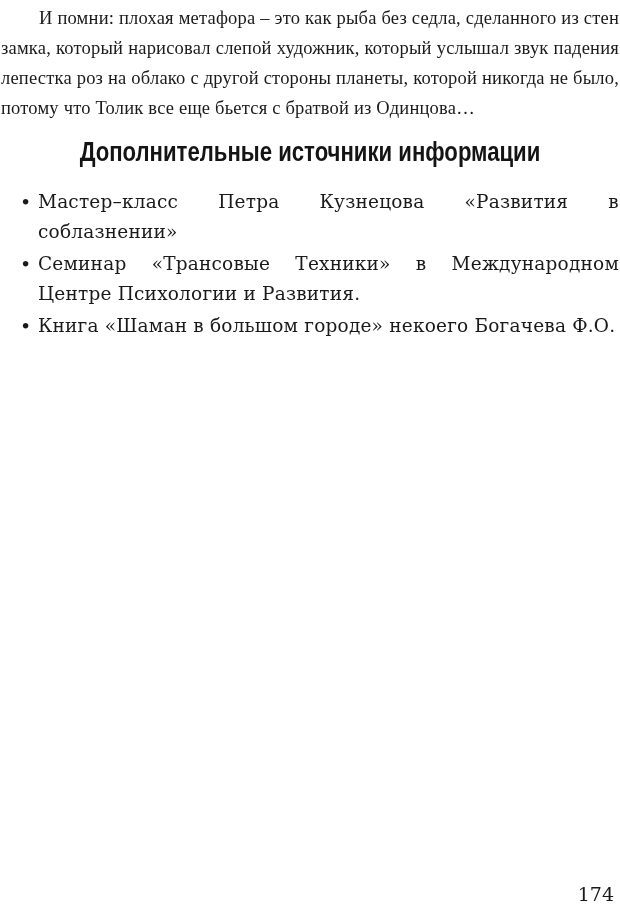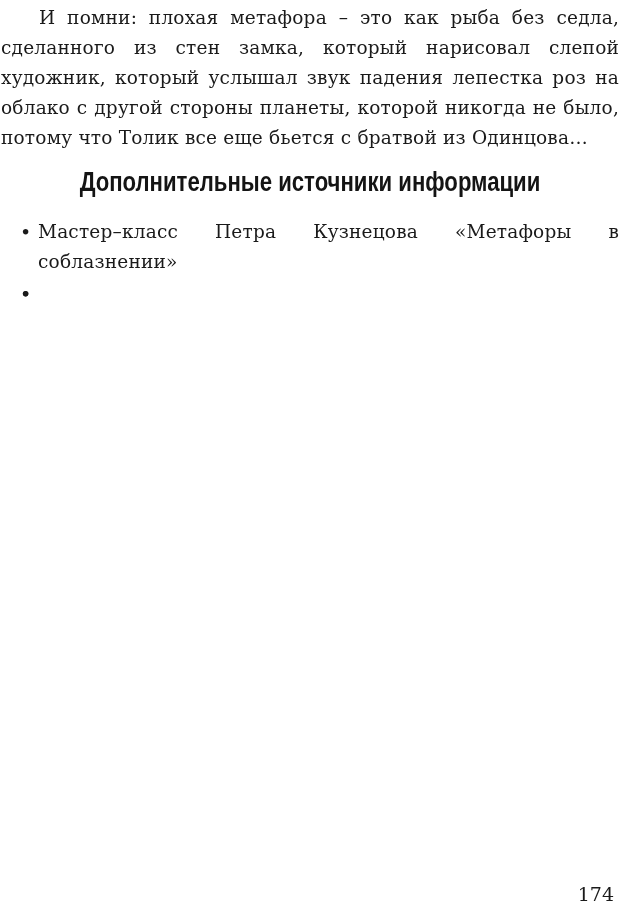--- a/index.html
+++ b/index.html
@@ -19,20 +19,21 @@
     box-sizing: border-box;
   }
   .body-paragraph {
     margin: 0;
     padding: 3px 1px 0 1px;
     font-size: 18.5px;
     line-height: 30px;
     text-align: justify;
     text-indent: 38px;
     letter-spacing: 0.2px;
+    font-family: Liberation Serif, serif;
   }
   .section-heading {
     margin: 12px 0 0 0;
     padding: 0;
     text-align: center;
     font-family: "Liberation Sans", "DejaVu Sans", sans-serif;
     font-weight: bold;
     font-size: 27px;
     line-height: 34px;
     color: #141414;
@@ -77,25 +78,27 @@
 
 <div class="page">
 
   <p class="body-paragraph">И помни: плохая метафора – это как рыба без седла, сделанного из стен замка, который нарисовал слепой художник, который услышал звук падения лепестка роз на облако с другой стороны планеты, которой никогда не было, потому что Толик все еще бьется с братвой из Одинцова…</p>
 
   <h2 class="section-heading">Дополнительные источники информации</h2>
 
   <ul class="sources-list">
     <li class="list-item">
       <span class="bullet">•</span>
-      <span class="item-text">Мастер–класс Петра Кузнецова «Метафоры в соблазнении»</span>
+      <span class="item-text">Мастер–класс Петра Кузнецова «Развития в соблазнении»</span>
     </li>
     <li class="list-item">
       <span class="bullet">•</span>
+      <span class="item-text">Семинар «Трансовые Техники» в Международном Центре Психологии и Развития.</span>
     </li>
     <li class="list-item">
       <span class="bullet">•</span>
+      <span class="item-text">Книга «Шаман в большом городе» некоего Богачева Ф.О.</span>
     </li>
   </ul>
 
   <div class="page-number">174</div>
 
 </div>
 
 </body></html>

